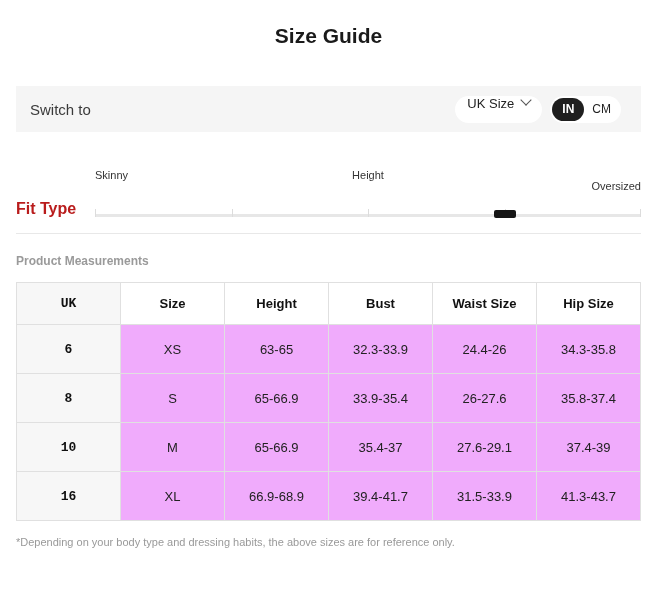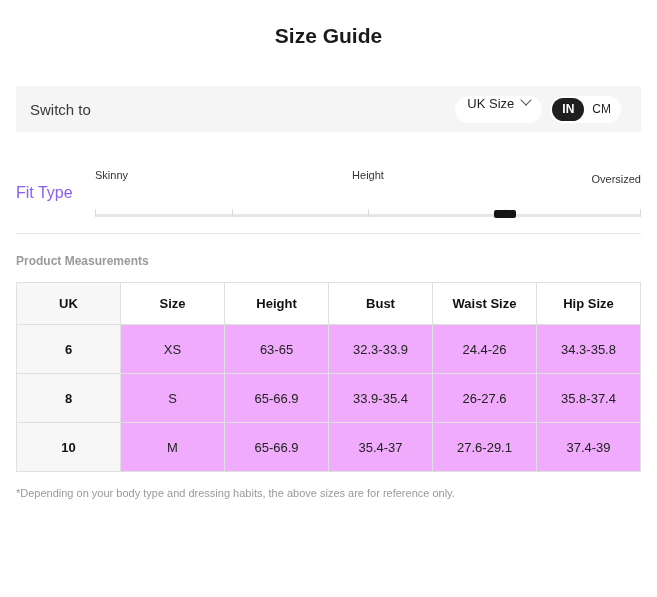--- a/index.html
+++ b/index.html
@@ -16,26 +16,26 @@
                  height:27px;padding:0 12px;font-size:13px;color:#222;font-family:inherit;cursor:pointer;}
   .chevron{width:7px;height:7px;border-right:1.4px solid #555;border-bottom:1.4px solid #555;
            transform:rotate(45deg);margin-left:8px;margin-bottom:3px;display:inline-block;}
   .unit-toggle{display:flex;align-items:flex-start;background:#fff;border-radius:14px;height:27px;
                padding:2px;box-sizing:border-box;cursor:pointer;}
   .unit{font-size:12px;color:#1f1f1f;padding:0 8px;line-height:23px;}
   .unit-active{background:#1f1f1f;color:#fff;border-radius:12px;font-weight:bold;padding:0 10px;}
 
   
   .fit-row{margin:37px 16px 0;display:flex;align-items:flex-end;}
-  .fit-label{font-size:16px;font-weight:normal;color:#8b5cf6;width:79px;flex:none;line-height:1;margin-bottom:18px;}
+  .fit-label{font-size:16px;font-weight:bold;color:#b91c1c;width:79px;flex:none;line-height:1;margin-bottom:2px;}
   .slider{flex:1;position:relative;}
   .slider-labels{position:relative;height:15px;font-size:11px;color:#333;margin-bottom:24px;}
   .sl-left{position:absolute;left:0;top:0;}
   .sl-center{position:absolute;left:50%;transform:translateX(-50%);top:0;}
-  .sl-right{position:absolute;right:0;top:4px;}
+  .sl-right{position:absolute;right:0;top:11px;}
   .track-area{position:relative;height:11px;}
   .track{position:absolute;left:0;right:0;bottom:2px;height:3px;background:#e7e7e7;}
   .tick{position:absolute;bottom:2px;width:1px;height:8px;background:#dcdcdc;}
   .t0{left:0}.t1{left:25%}.t2{left:50%}.t3{left:75%}.t4{left:100%;margin-left:-1px}
   .handle{position:absolute;bottom:1px;width:22px;height:8px;background:#151515;border-radius:2px;
           transform:translateX(-50%);cursor:grab;}
 
   .divider{margin:14px 16px 0;border-top:1px solid #e8e8e8;height:0;}
 
   
@@ -43,21 +43,21 @@
   .tab{font-size:12px;font-weight:bold;cursor:pointer;}
   .tab-inactive{color:#9a9a9a;}
   .tab-active{color:#111;padding-bottom:6px;border-bottom:3px solid #111;}
 
   
   .size-table{margin:14px 16px 0;border-collapse:collapse;width:625px;table-layout:fixed;}
   .size-table th{height:39px;font-size:13px;font-weight:bold;color:#111;border:1px solid #e0e0e0;
                  text-align:center;background:#fff;}
   .size-table td{height:46px;font-size:13px;color:#222;border:1px solid #e0e0e0;text-align:center;
                  background:#f0abfc;}
-  .size-table .c0{background:#f7f7f7;font-weight:bold;color:#111;}
+  .size-table .c0{background:#f7f7f7;font-weight:bold;color:#111;font-family:Liberation Mono, monospace;}
 
   .footnote{margin:15px 16px 0;font-size:11px;color:#999;}
 </style>
 </head>
 <body>
 
 <div class="page">
 
   <h1 class="title">Size Guide</h1>
 
@@ -130,18 +130,26 @@
         <td>35.8-37.4</td>
       </tr>
       <tr>
         <td class="c0">10</td>
         <td>M</td>
         <td>65-66.9</td>
         <td>35.4-37</td>
         <td>27.6-29.1</td>
         <td>37.4-39</td>
       </tr>
+      <tr>
+        <td class="c0">16</td>
+        <td>XL</td>
+        <td>66.9-68.9</td>
+        <td>39.4-41.7</td>
+        <td>31.5-33.9</td>
+        <td>41.3-43.7</td>
+      </tr>
     </tbody>
   </table>
 
   <p class="footnote">*Depending on your body type and dressing habits, the above sizes are for reference only.</p>
 
 </div>
 
 </body></html>

